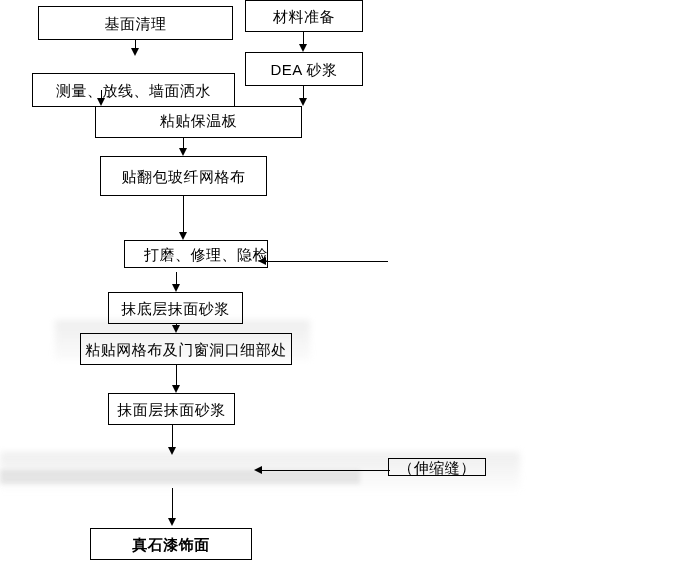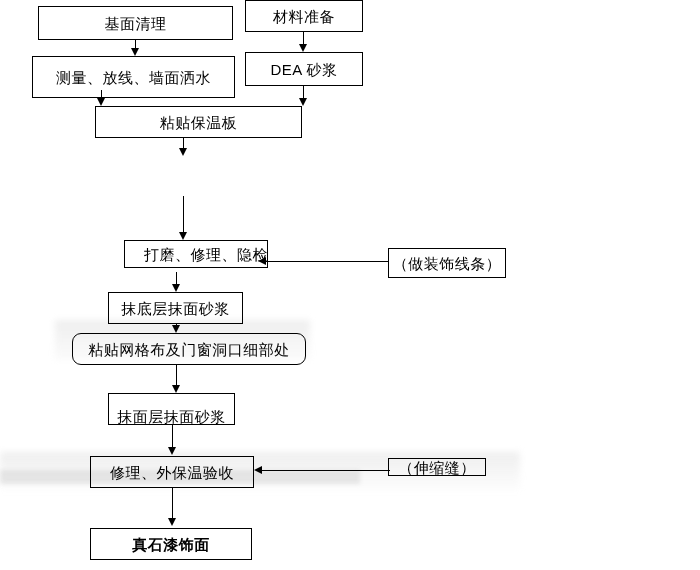--- a/index.html
+++ b/index.html
@@ -82,56 +82,53 @@
   <div class="smudge s3"></div>
 
   <div class="node" style="left:38px; top:6px; width:195px; height:34px;">
     <span>基面清理</span>
   </div>
 
   <div class="node" style="left:245px; top:0px; width:118px; height:32px;">
     <span>材料准备</span>
   </div>
 
-  <div class="node" style="left:32px; top:56px; width:203px; height:42px;">
+  <div class="node" style="left:32px; top:73px; width:203px; height:34px;">
     <span>测量、放线、墙面洒水</span>
   </div>
 
   <div class="node" style="left:245px; top:52px; width:118px; height:34px;justify-content:center;">
     <span>DEA 砂浆</span>
   </div>
 
-  <div class="node" style="left:95px; top:106px; width:207px; height:32px;">
+  <div class="node" style="left:95px; top:106px; width:207px; height:32px;font-family:Liberation Mono, monospace;">
     <span>粘贴保温板</span>
   </div>
 
+  <div class="node" style="left:100px; top:156px; width:167px; height:40px;">
+    <span>贴翻包玻纤网格布</span>
+  </div>
 
   <div class="node" style="left:124px; top:240px; width:144px; height:28px;padding-left:20px;">
     <span>打磨、修理、隐检</span>
   </div>
 
-  <div class="node" style="left:388px; top:248px; width:118px; height:30px;">
-    <span>（做装饰线条）</span>
-  </div>
 
   <div class="node" style="left:108px; top:292px; width:135px; height:32px;">
     <span>抹底层抹面砂浆</span>
   </div>
 
-  <div class="node" style="left:72px; top:333px; width:234px; height:32px;border-radius:9px;">
+  <div class="node" style="left:80px; top:333px; width:212px; height:32px;">
     <span>粘贴网格布及门窗洞口细部处</span>
   </div>
 
-  <div class="node" style="left:108px; top:393px; width:127px; height:32px;align-items:flex-end;">
+  <div class="node" style="left:108px; top:393px; width:127px; height:32px;">
     <span>抹面层抹面砂浆</span>
   </div>
 
-  <div class="node" style="left:90px; top:456px; width:164px; height:32px;">
-    <span>修理、外保温验收</span>
-  </div>
 
   <div class="node" style="left:388px; top:458px; width:98px; height:18px;">
     <span>（伸缩缝）</span>
   </div>
 
   <div class="node" style="left:90px; top:528px; width:162px; height:32px;font-weight:bold;">
     <span>真石漆饰面</span>
   </div>
 
   <div class="conn v" style="left:303px; top:32px; height:12px;"></div>

